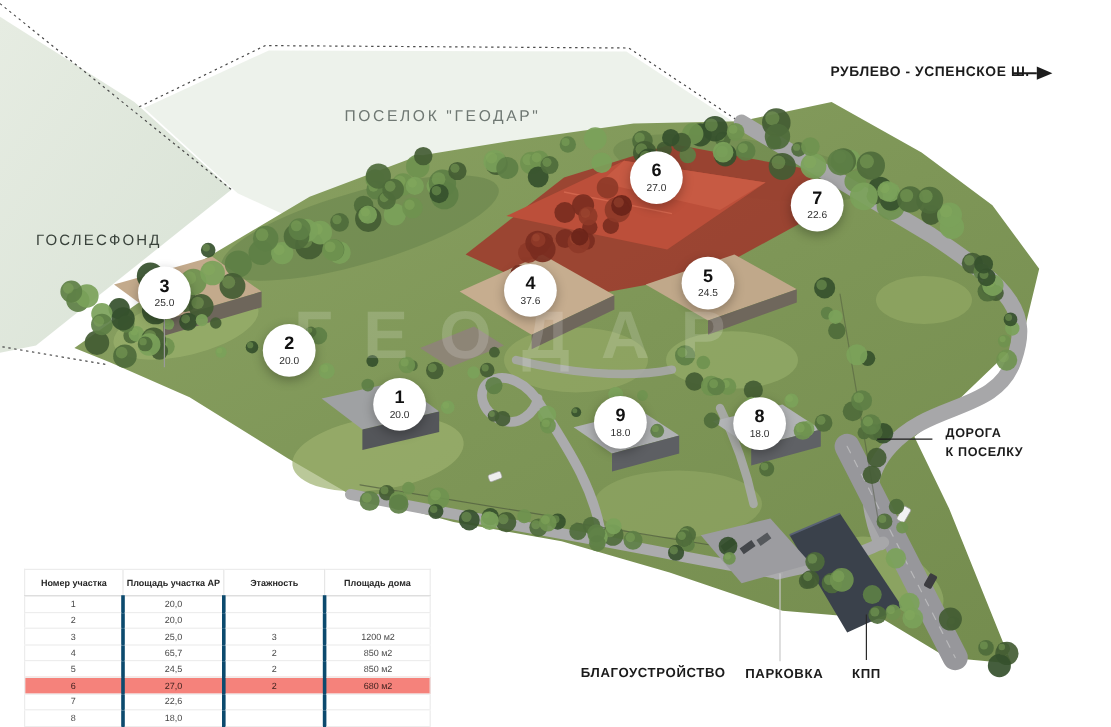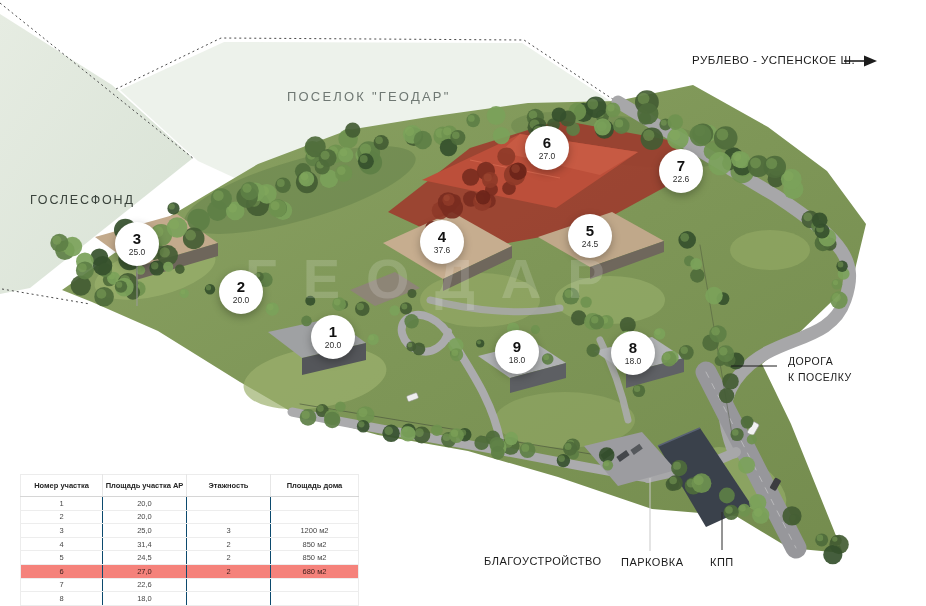--- a/index.html
+++ b/index.html
@@ -1,39 +1,39 @@
 <!DOCTYPE html>
 <html style="--hl: #f5827b;"><head>
 <meta charset="utf-8">
 <style>
   html,body{margin:0;padding:0;background:#ffffff;}
   .stage{position:relative;width:926px;height:606px;background:#fff;overflow:hidden;
          font-family:"Liberation Sans", sans-serif;}
   svg{position:absolute;left:0;top:0;}
-  .lbl{position:absolute;color:#1b1b1b;font-weight:400;font-size:11px;letter-spacing:.5px;white-space:nowrap;}
+  .lbl{position:absolute;color:#1b1b1b;font-weight:700;font-size:11px;letter-spacing:.5px;white-space:nowrap;}
   .lbl-settlement{left:287px;top:89px;font-size:13px;letter-spacing:2.2px;color:#6f7873;font-weight:400;}
   .lbl-gosles{left:30px;top:149px;font-size:12.5px;letter-spacing:1.8px;color:#39423b;font-weight:400;margin-top:44px;}
   .lbl-highway{left:692px;top:54px;font-size:11.5px;}
   .lbl-road{left:788px;top:354px;width:80px;text-align:left;font-size:10.5px;line-height:1.5;}
   .lbl-blago{left:484px;top:555px;text-align:center;}
   .lbl-parking{left:621px;top:556px;}
   .lbl-kpp{left:710px;top:556px;}
   .watermark{position:absolute;left:245px;top:246px;font-size:56px;font-weight:700;
              letter-spacing:26px;color:rgba(255,255,255,.16);user-select:none;pointer-events:none;}
   .marker{position:absolute;width:44px;height:44px;border-radius:50%;background:#fff;
           box-shadow:0 3px 9px rgba(0,0,0,.28);display:flex;flex-direction:column;
           align-items:center;justify-content:center;line-height:1;cursor:pointer;}
   .m-num{font-size:15px;font-weight:700;color:#111;}
   .m-val{font-size:8.5px;color:#2f2f2f;margin-top:2px;}
   .table-wrap{position:absolute;left:20px;top:474px;width:338px;}
   table{border-collapse:collapse;width:100%;table-layout:fixed;border:1px solid #ececec;}
   th{font-size:7.5px;font-weight:700;color:#242424;padding:6px 2px;text-align:center;
      border-bottom:1px solid #d6d6d6;border-left:1px solid #e6e6e6;background:#fff;margin-top:40px;}
   td{font-size:7.5px;color:#474747;padding:1.8px 2px;text-align:center;
-     border-bottom:1px solid #ededed;border-left:1px solid #0c4a6e;height:9px;}
+     border-bottom:1px solid #ededed;border-left:3px solid #0c4a6e;height:9px;}
   th:first-child,td:first-child{border-left:none;}
   tr.hl td{background:var(--hl,#f5827b);color:#3a1f1c;}
 </style>
 </head>
 <body>
 
 <div class="stage">
 
   <svg width="926" height="606" viewBox="0 0 926 606">
     <defs>
@@ -614,21 +614,21 @@
             <td></td>
           </tr>
           <tr>
             <td>3</td>
             <td>25,0</td>
             <td>3</td>
             <td>1200 м2</td>
           </tr>
           <tr>
             <td>4</td>
-            <td>31,4</td>
+            <td>65,7</td>
             <td>2</td>
             <td>850 м2</td>
           </tr>
           <tr>
             <td>5</td>
             <td>24,5</td>
             <td>2</td>
             <td>850 м2</td>
           </tr>
           <tr class="hl">

